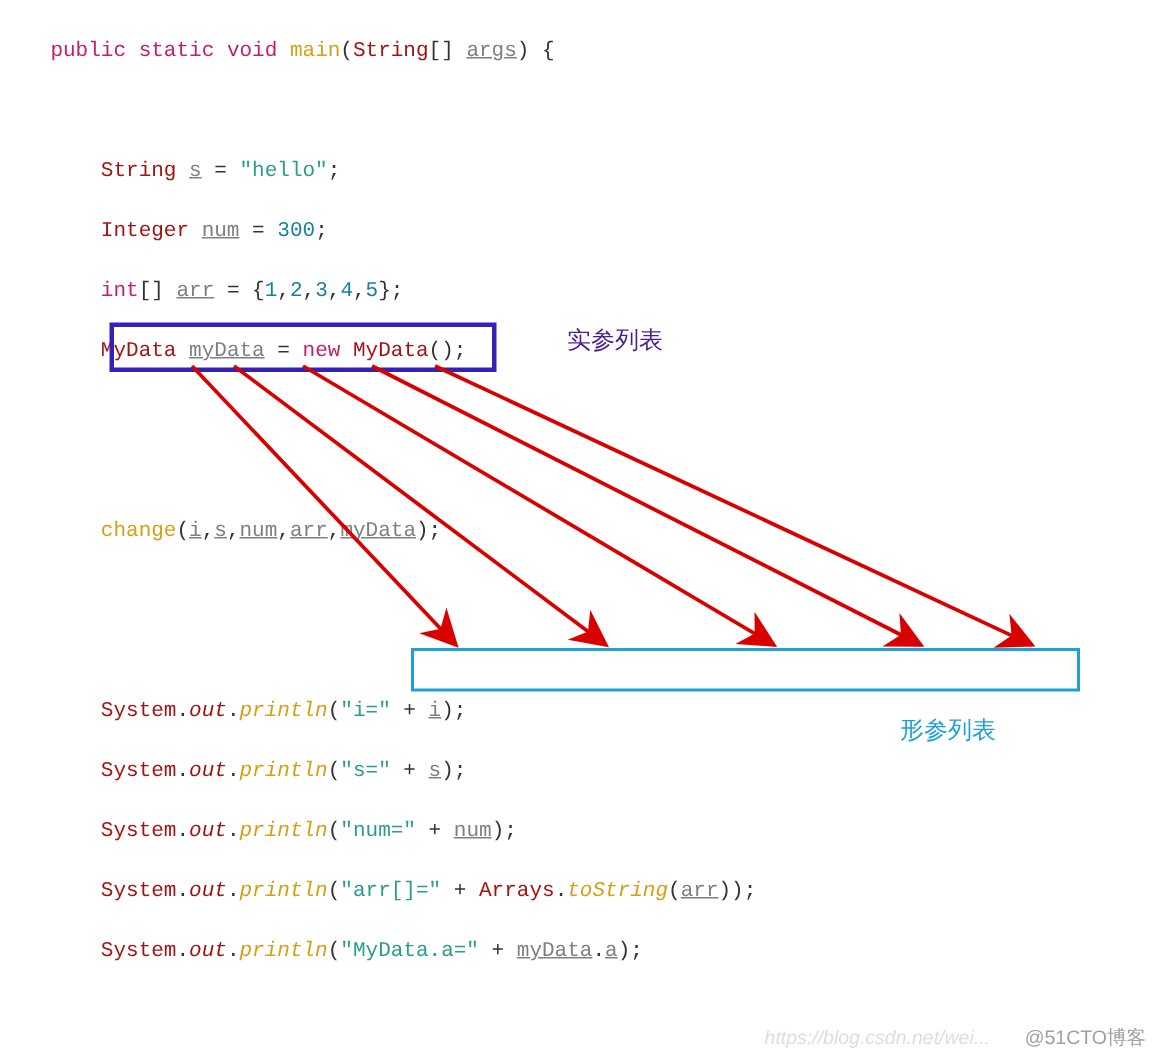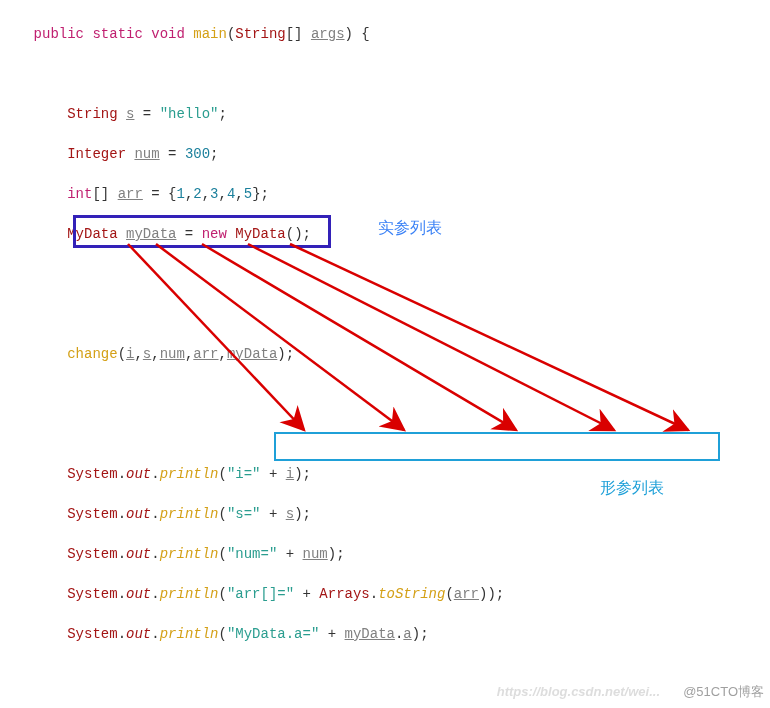--- a/index.html
+++ b/index.html
@@ -35,39 +35,38 @@
     border: 3px solid #3321b8;
     pointer-events: none;
   }
   .box-cyan {
     position: absolute;
     border: 2px solid #1fa0d8;
     pointer-events: none;
   }
   .label-blue {
     position: absolute;
-    color: #3b82f6;
+    color: #4c1d95;
     font-family: "Microsoft YaHei", SimSun, sans-serif;
     font-size: 16px;
   }
   .label-cyan {
     position: absolute;
     color: #1fa0d8;
     font-family: "Microsoft YaHei", SimSun, sans-serif;
     font-size: 16px;
   }
   .watermark1 {
     position: absolute;
     right: 110px;
     bottom: 6px;
     color: rgba(120,120,120,0.25);
     font-family: Arial, sans-serif;
     font-size: 13px;
     font-style: italic;
-    font-weight: bold;
   }
   .watermark2 {
     position: absolute;
     right: 6px;
     bottom: 6px;
     color: rgba(80,80,80,0.55);
     font-family: "Microsoft YaHei", sans-serif;
     font-size: 13px;
     margin-top: 33px;
   }

